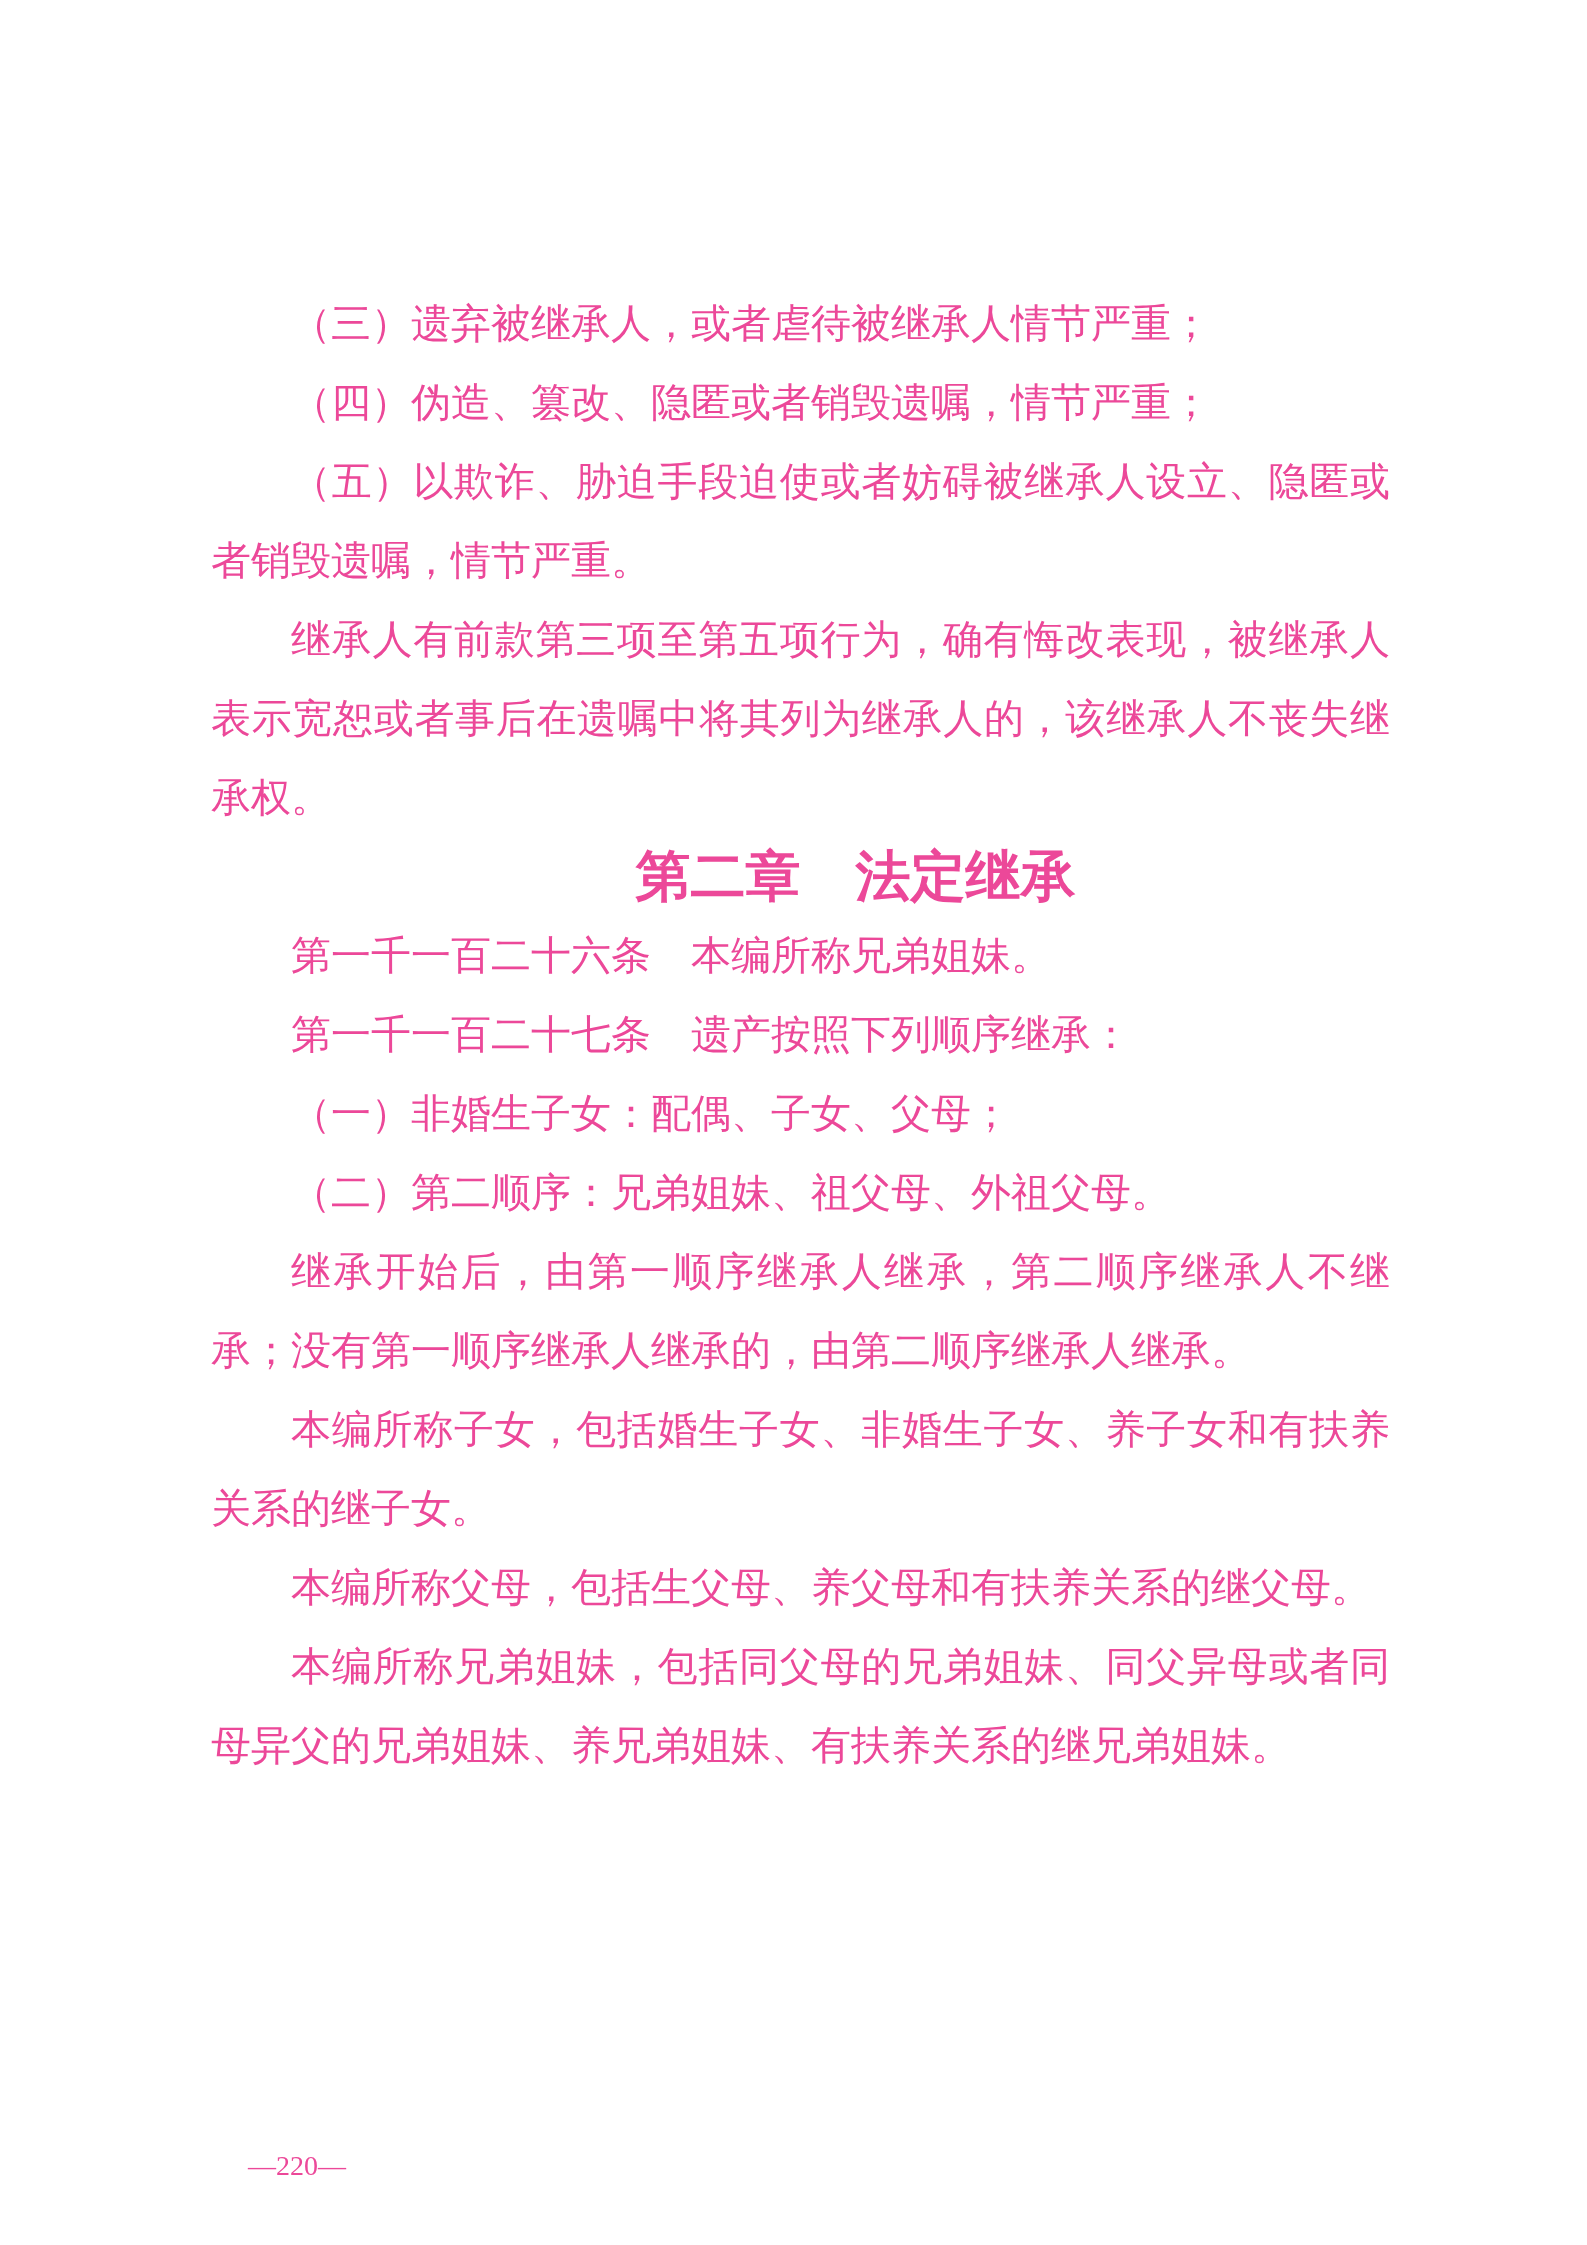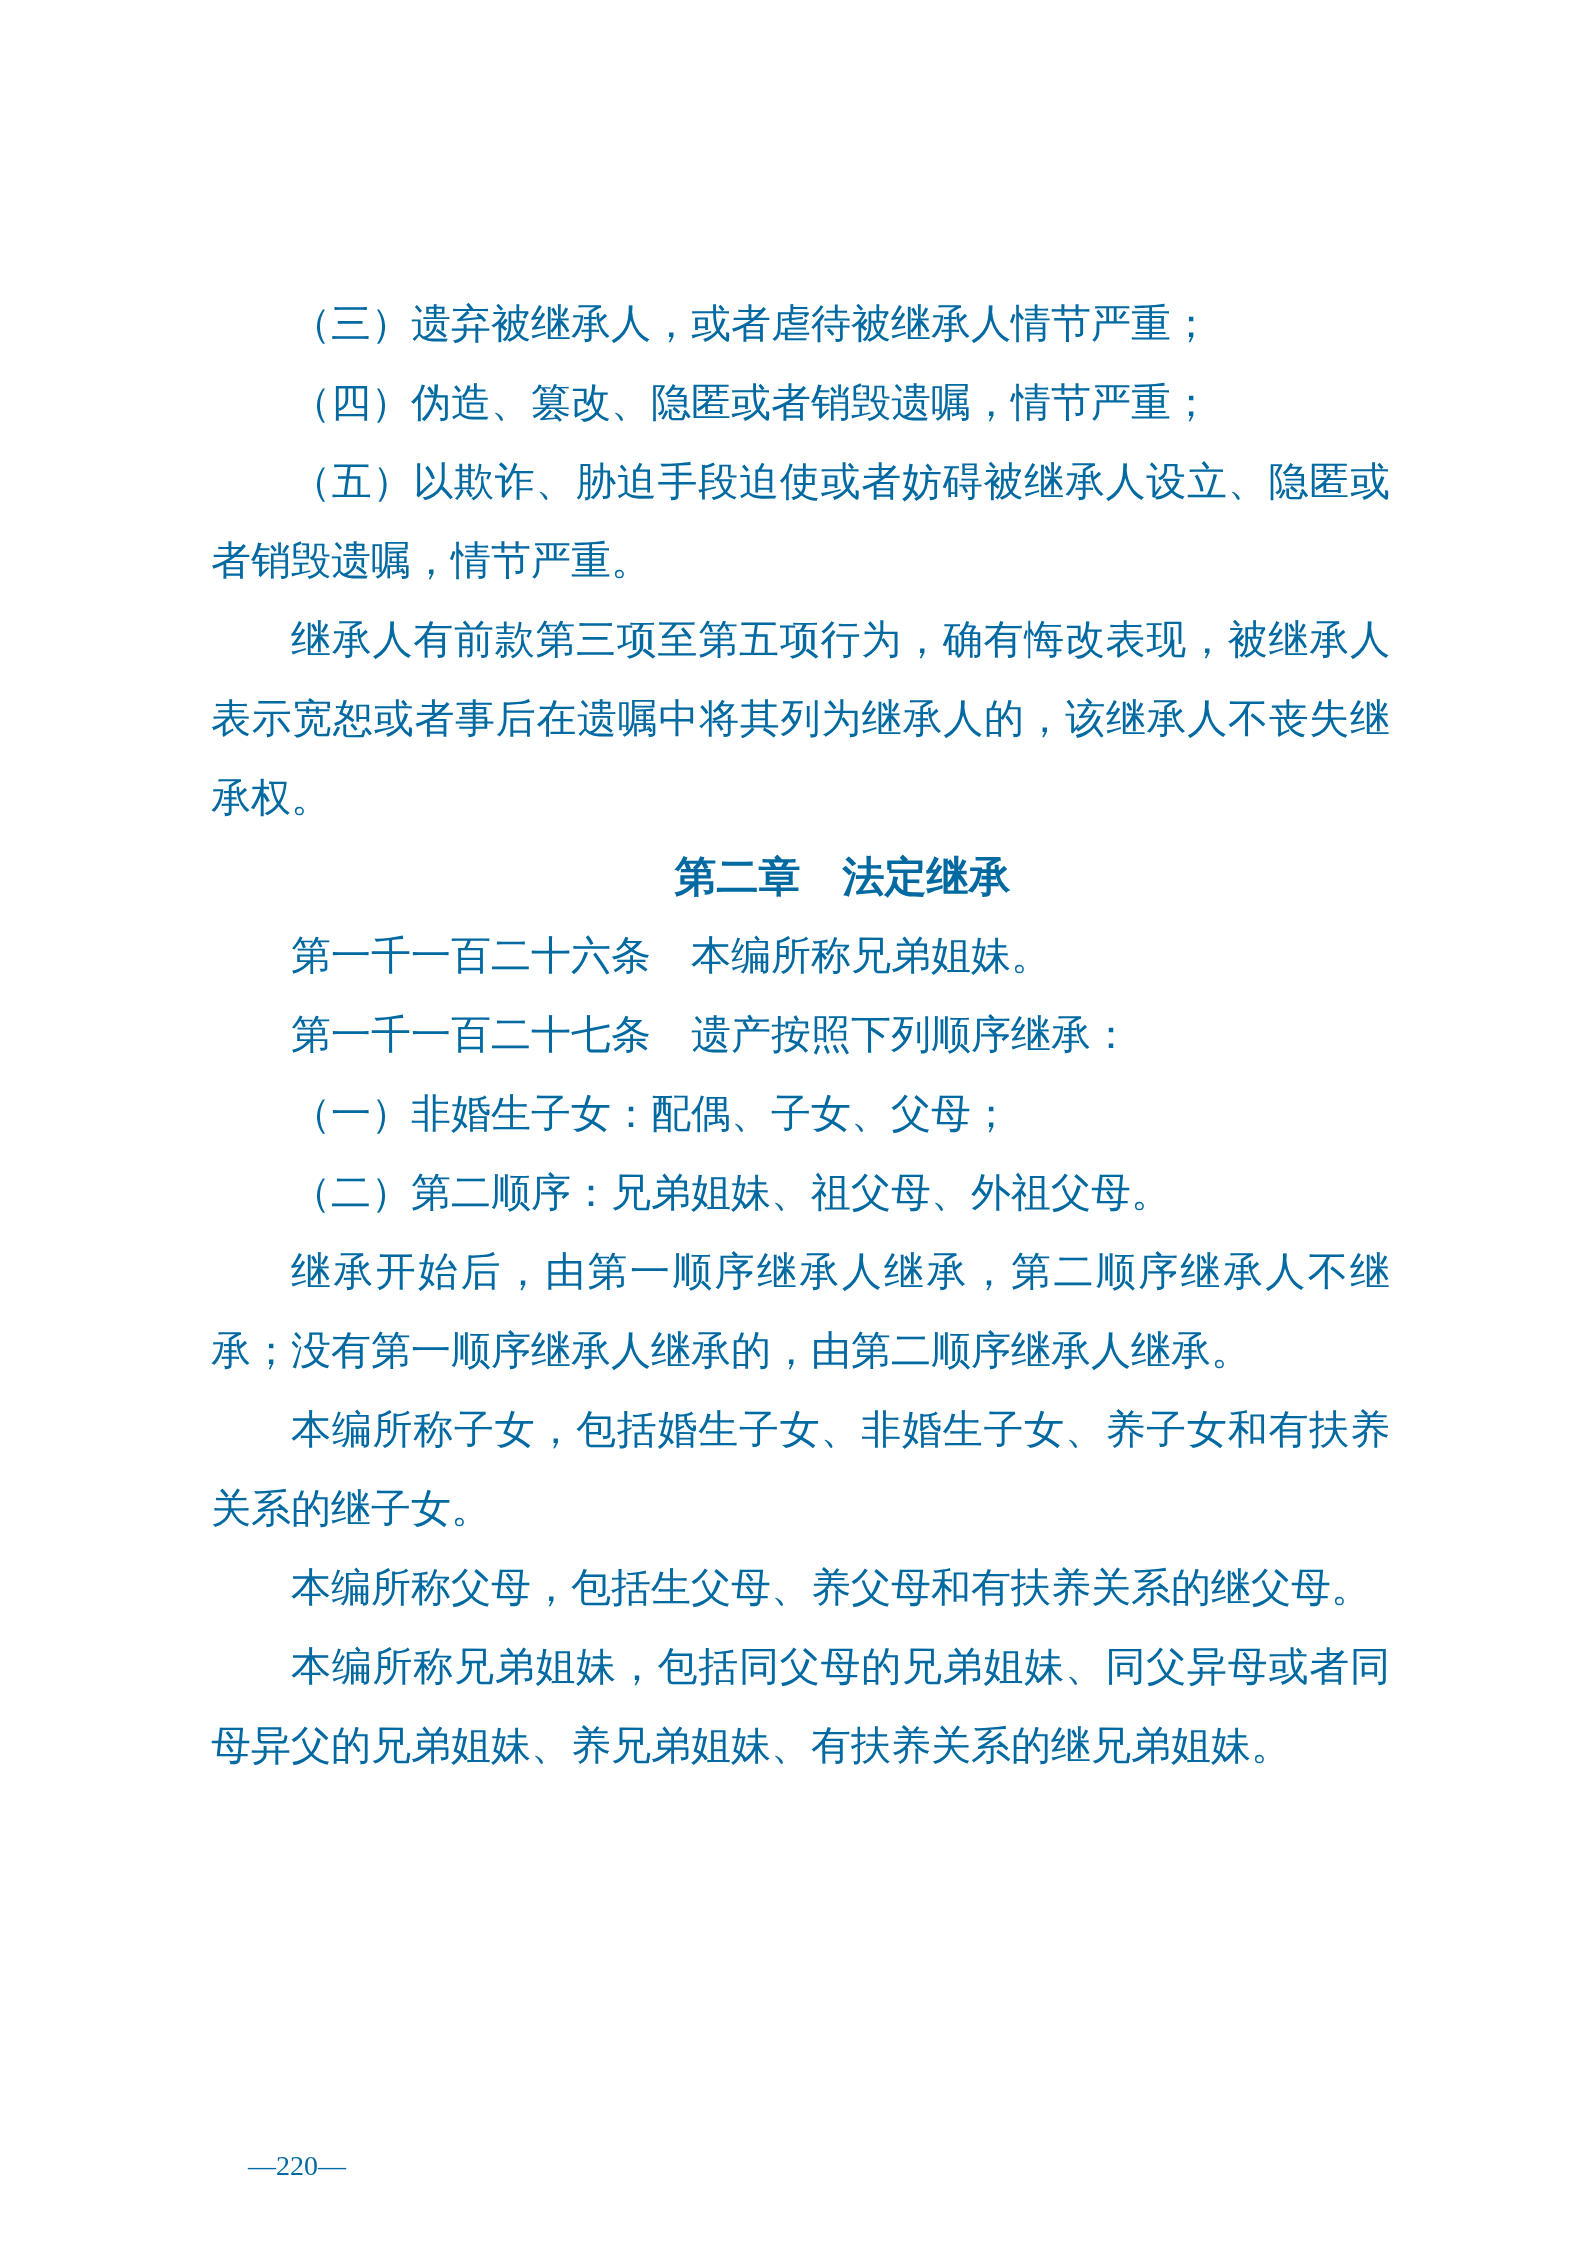--- a/index.html
+++ b/index.html
@@ -1,21 +1,21 @@
 <!DOCTYPE html>
 <html lang="zh"><head>
 <meta charset="utf-8">
 <style>
   html, body { margin: 0; padding: 0; background: #ffffff; }
   .page {
     position: relative;
     width: 1587px;
     height: 2245px;
     background: #ffffff;
-    color: #0369a1;
+    color: #ec4899;
     font-family: "Liberation Serif", serif;
     overflow: hidden;
   }
   .body-text {
     position: absolute;
     left: 211px;
     top: 0;
     width: 1179px;
     padding-top: 284px;
     font-size: 40px;
@@ -32,21 +32,21 @@
     font-family: "Liberation Sans", sans-serif;
     font-weight: 400;
     margin-right: 1em;
   }
   .chapter-heading {
     margin: 62px 0 70px 0;
     text-indent: 0;
     text-align: center;
     font-family: "Liberation Sans", sans-serif;
     font-weight: 700;
-    font-size: 42px;
+    font-size: 55px;
     line-height: 79px;
   }
   .page-number {
     position: absolute;
     left: 248px;
     top: 2146px;
     font-size: 28px;
     line-height: 40px;
     font-family: "Liberation Serif", serif;
   }

